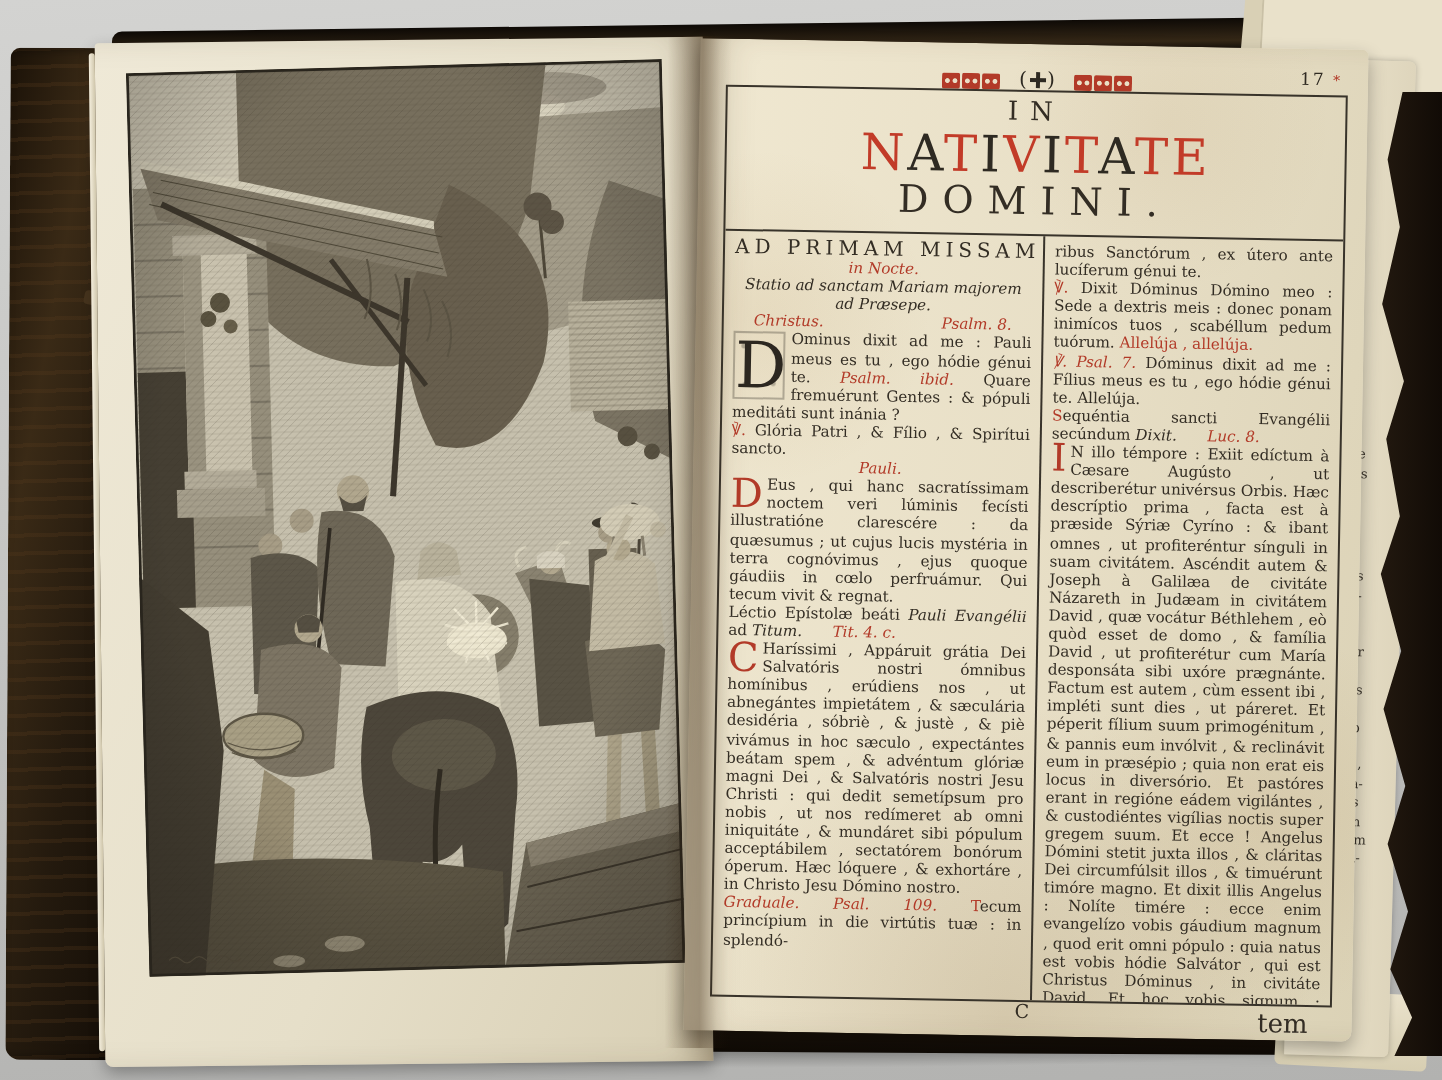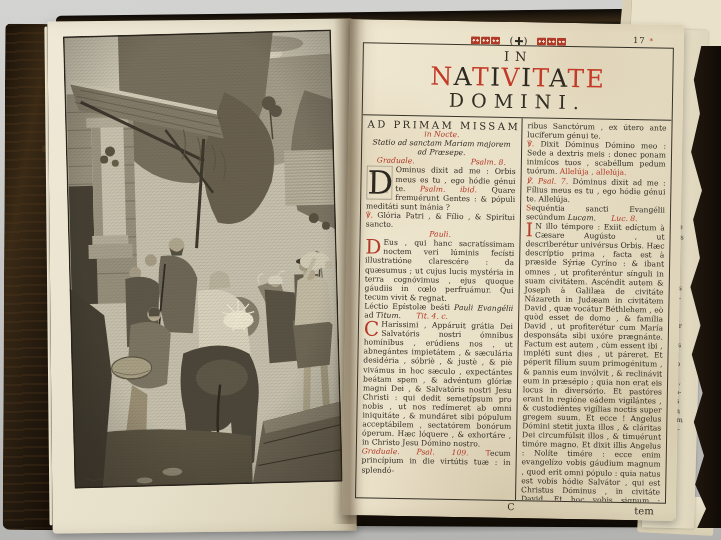--- a/index.html
+++ b/index.html
@@ -44,21 +44,21 @@
 .page-right{left:346px;top:22px;width:334px;height:496px;transform:rotate(1deg);border-radius:0 3px 5px 0;z-index:5;padding:8px 10px 0 13px;color:var(--ink);
  background-image:radial-gradient(circle at 10% 28%,rgba(160,120,60,.10),transparent 18%),radial-gradient(circle at 86% 78%,rgba(150,110,55,.12),transparent 20%),radial-gradient(circle at 48% 98%,rgba(120,90,45,.16),transparent 30%),radial-gradient(circle at 70% 8%,rgba(150,110,55,.08),transparent 16%),linear-gradient(100deg,#f0e8d1,#e7dec5 55%,#dbd2b6);
  box-shadow:inset 18px 0 22px -14px rgba(70,50,25,.45),0 4px 9px rgba(0,0,0,.3)}
 .header-row{position:relative;height:15px;text-align:center}
 .orn-block{display:inline-block;width:9px;height:8px;margin:0 .5px;background:var(--red);border-radius:1px;vertical-align:middle;
  background-image:radial-gradient(circle at 30% 50%,#eadfc6 1px,transparent 1.4px),radial-gradient(circle at 72% 50%,#eadfc6 1px,transparent 1.4px)}
 .cross-wrap{display:inline-block;margin:0 4px;font-size:10px;color:#2e2a22;vertical-align:middle}
 .cross-icon{display:inline-block;width:8px;height:8px;position:relative;vertical-align:-1px;margin:0 1px}
 .cross-icon::before{content:"";position:absolute;left:3px;top:0;width:2px;height:8px;background:#2e2a22}
 .cross-icon::after{content:"";position:absolute;top:3px;left:0;width:8px;height:2px;background:#2e2a22}
-.pageno{position:absolute;right:20px;top:3px;font-size:8.5px;letter-spacing:1px;color:#2f2a22}
+.pageno{position:absolute;right:3px;top:3px;font-size:8.5px;letter-spacing:1px;color:#2f2a22}
 .pageno .red{font-size:7px}
 .frame{position:relative;border:1.2px solid #38332a;height:456px;overflow:hidden}
 .titleblock{border-bottom:1.2px solid #38332a;padding:3px 4px 5px;text-align:center}
 .t1{font-size:13px;letter-spacing:6px}
 .t2{font-size:25px;letter-spacing:1.5px;line-height:27px;white-space:nowrap;color:#2e2a22}
 .t2 .red{color:#c23b28}
 .t3{font-size:19px;letter-spacing:7px;line-height:21px}
 .cols{display:flex;height:382px}
 .col{padding:3px 5px 0;font-size:7.6px;line-height:9.1px;text-align:justify;overflow:hidden}
 .col1{width:160px;border-right:1px solid #38332a}
@@ -69,21 +69,21 @@
 .center{text-align:center}
 .head-caps{font-size:10px;letter-spacing:2.5px;text-align:center;white-space:nowrap;margin-top:1px}
 .row-between{display:flex;justify-content:space-between;padding:0 10px}
 .drop{float:left}
 .drop-ornate{width:26px;height:34px;margin:1px 3px 0 0;font-size:32px;line-height:33px;text-align:center;color:#2c2720;border:1px solid rgba(44,39,32,.3);
  background-image:radial-gradient(circle at 18% 20%,rgba(44,39,32,.3) 1px,transparent 1.6px),radial-gradient(circle at 82% 28%,rgba(44,39,32,.3) 1px,transparent 1.6px),radial-gradient(circle at 22% 80%,rgba(44,39,32,.3) 1px,transparent 1.6px),radial-gradient(circle at 80% 78%,rgba(44,39,32,.3) 1px,transparent 1.6px)}
 .drop-red{font-size:20px;line-height:18px;margin:0 2px 0 0;color:var(--red)}
 .drop-red-i{font-size:19px;line-height:17px;margin:0 2px 0 0;color:var(--red)}
 .footer-row{position:relative;height:13px;font-size:9.5px}
 .sig{position:absolute;left:49%}
-.catch{position:absolute;right:12px;top:2px;font-size:10px}
+.catch{position:absolute;right:12px;top:2px;font-size:13px}
 </style>
 </head>
 <body>
 
 <div class="photo">
   <div class="bottom-shadow"></div>
   <div class="bottom-band"></div>
   <div class="top-edge"></div>
   <div class="left-board"></div>
   <div class="clasp"></div>
@@ -298,36 +298,36 @@
         <div class="t1">IN</div>
         <div class="t2"><span class="red">N</span><span>A</span><span class="red">T</span><span>I</span><span class="red">V</span><span>I</span><span class="red">T</span><span>A</span><span class="red">T</span><span class="red">E</span></div>
         <div class="t3">DOMINI.</div>
       </div>
       <div class="cols">
         <div class="col col1">
             <p class="para head-caps"><span class="">AD PRIMAM MISSAM</span></p>
             <p class="para center"><span class="red it">in Nocte.</span></p>
             <p class="para center"><span class="it">Statio ad sanctam Mariam majorem ad Præsepe.</span></p>
             <p class="para row-between">
-              <span class="red it">Graduale.</span>
+              <span class="red it">Christus.</span>
               <span class="red it">Psalm. 8.</span>
             </p>
-            <p class="para "><span class="drop drop-ornate">D</span><span class="">Ominus dixit ad me : Orbis meus es tu , ego hódie génui te. </span><span class="red it">Psalm. ibid. </span><span class="">Quare fremuérunt Gentes : &amp; pópuli meditáti sunt inánia ?</span></p>
+            <p class="para "><span class="drop drop-ornate">D</span><span class="">Ominus dixit ad me : Pauli meus es tu , ego hódie génui te. </span><span class="red it">Psalm. ibid. </span><span class="">Quare fremuérunt Gentes : &amp; pópuli meditáti sunt inánia ?</span></p>
             <p class="para "><span class="red">℣. </span><span class="">Glória Patri , &amp; Fílio , &amp; Spirítui sancto.</span></p>
             <p class="para center"><span class="red it">Pauli.</span></p>
             <p class="para "><span class="drop drop-red">D</span><span class="">Eus , qui hanc sacratíssimam noctem veri lúminis fecísti illustratióne clarescére : da quæsumus ; ut cujus lucis mystéria in terra cognóvimus , ejus quoque gáudiis in cœlo perfruámur. Qui tecum vivit &amp; regnat.</span></p>
             <p class="para "><span class="">Léctio Epístolæ beáti </span><span class="it">Pauli Evangélii</span><span class=""> ad </span><span class="it">Titum.</span><span class="">  </span><span class="red it">Tit. 4. c.</span></p>
             <p class="para "><span class="drop drop-red">C</span><span class="">Haríssimi , Appáruit grátia Dei Salvatóris nostri ómnibus homínibus , erúdiens nos , ut abnegántes impietátem , &amp; sæculária desidéria , sóbriè , &amp; justè , &amp; piè vivámus in hoc sæculo , expectántes beátam spem , &amp; advéntum glóriæ magni Dei , &amp; Salvatóris nostri Jesu Christi : qui dedit semetípsum pro nobis , ut nos redímeret ab omni iniquitáte , &amp; mundáret sibi pópulum acceptábilem , sectatórem bonórum óperum. Hæc lóquere , &amp; exhortáre , in Christo Jesu Dómino nostro.</span></p>
             <p class="para "><span class="red it">Graduale. Psal. 109. </span><span class="red">T</span><span class="">ecum princípium in die virtútis tuæ : in splendó-</span></p>
           </div>
         <div class="col col2">
             <p class="para "><span class="">ribus Sanctórum , ex útero ante lucíferum génui te.</span></p>
             <p class="para "><span class="red">℣. </span><span class="">Dixit Dóminus Dómino meo : Sede a dextris meis : donec ponam inimícos tuos , scabéllum pedum tuórum. </span><span class="red">Allelúja , allelúja.</span></p>
             <p class="para "><span class="red it">℣. Psal. 7. </span><span class="">Dóminus dixit ad me : Fílius meus es tu , ego hódie génui te. Allelúja.</span></p>
-            <p class="para "><span class="red">S</span><span class="">equéntia sancti Evangélii secúndum </span><span class="it">Lucam.</span><span class="">  </span><span class="red it">Luc. 8.</span></p>
+            <p class="para "><span class="red">S</span><span class="">equéntia sancti Evangélii secúndum </span><span class="it">Dixit.</span><span class="">  </span><span class="red it">Luc. 8.</span></p>
             <p class="para "><span class="drop drop-red-i">I</span><span class="">N illo témpore : Exiit edíctum à Cæsare Augústo , ut describerétur univérsus Orbis. Hæc descríptio prima , facta est à præside Sýriæ Cyríno : &amp; ibant omnes , ut profiteréntur sínguli in suam civitátem. Ascéndit autem &amp; Joseph à Galilæa de civitáte Názareth in Judæam in civitátem David , quæ vocátur Béthlehem , eò quòd esset de domo , &amp; família David , ut profiterétur cum María desponsáta sibi uxóre prægnánte. Factum est autem , cùm essent ibi , impléti sunt dies , ut páreret. Et péperit fílium suum primogénitum , &amp; pannis eum invólvit , &amp; reclinávit eum in præsépio ; quia non erat eis locus in diversório. Et pastóres erant in regióne eádem vigilántes , &amp; custodiéntes vigílias noctis super gregem suum. Et ecce ! Angelus Dómini stetit juxta illos , &amp; cláritas Dei circumfúlsit illos , &amp; timuérunt timóre magno. Et dixit illis Angelus : Nolíte timére : ecce enim evangelízo vobis gáudium magnum , quod erit omni pópulo : quia natus est vobis hódie Salvátor , qui est Christus Dóminus , in civitáte David. Et hoc vobis signum : Inveniétis infán-</span></p>
           </div>
       </div>
     </div>
     <div class="footer-row">
       <span class="sig">C</span>
       <span class="catch">tem</span>
     </div>
   </div>
 

